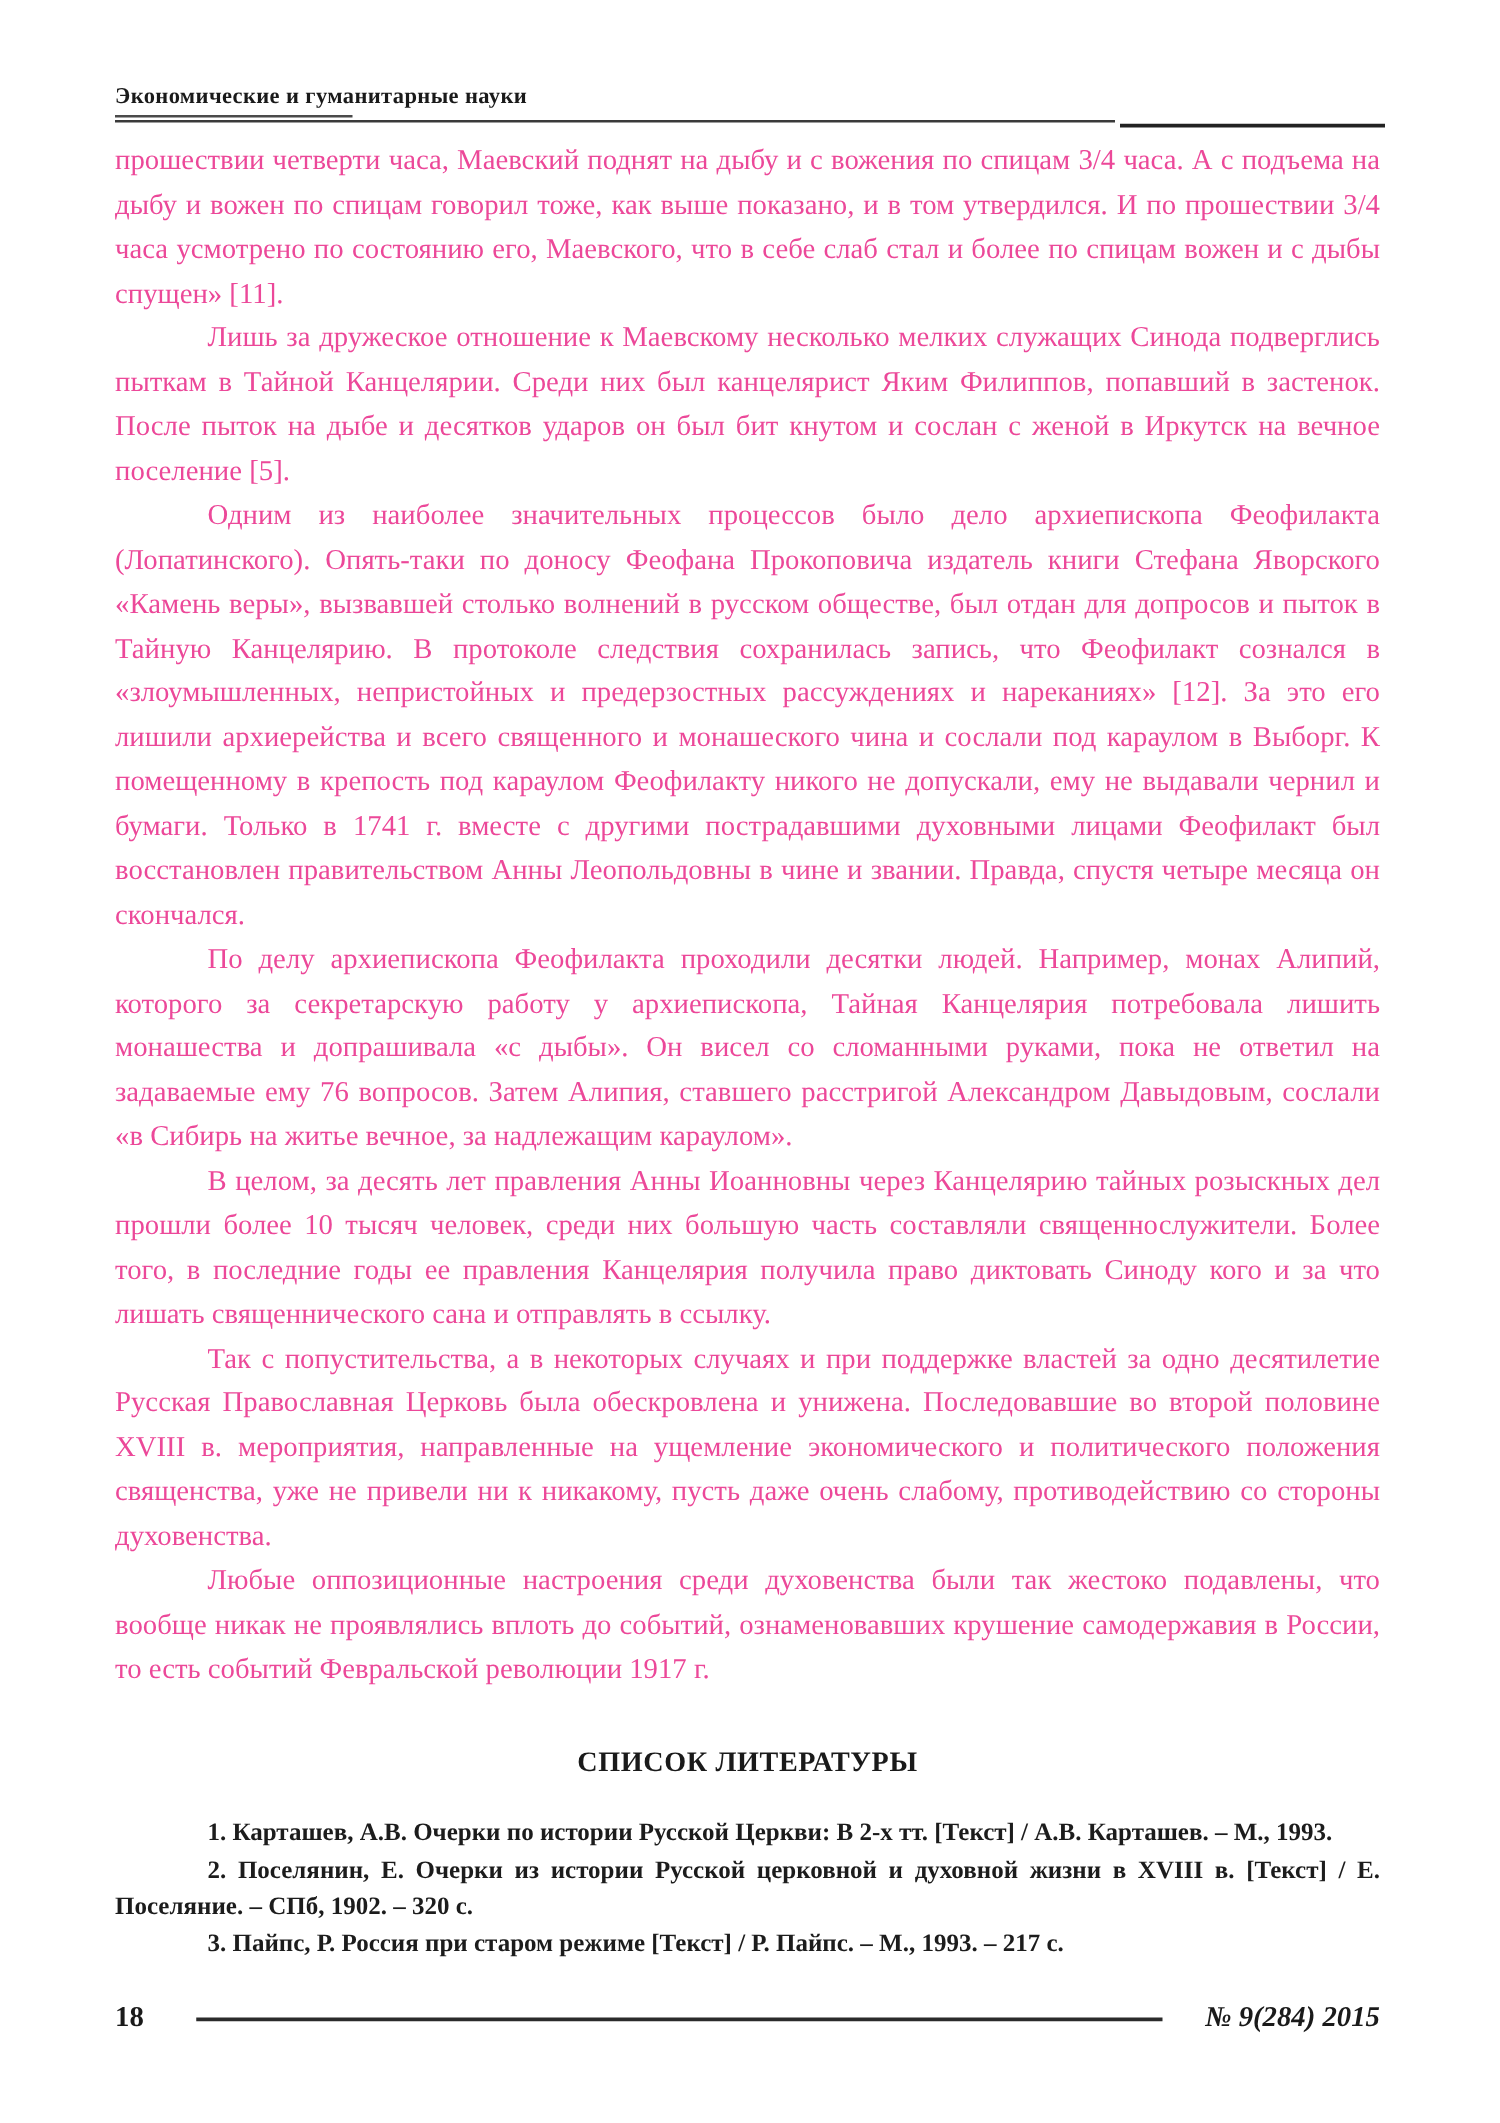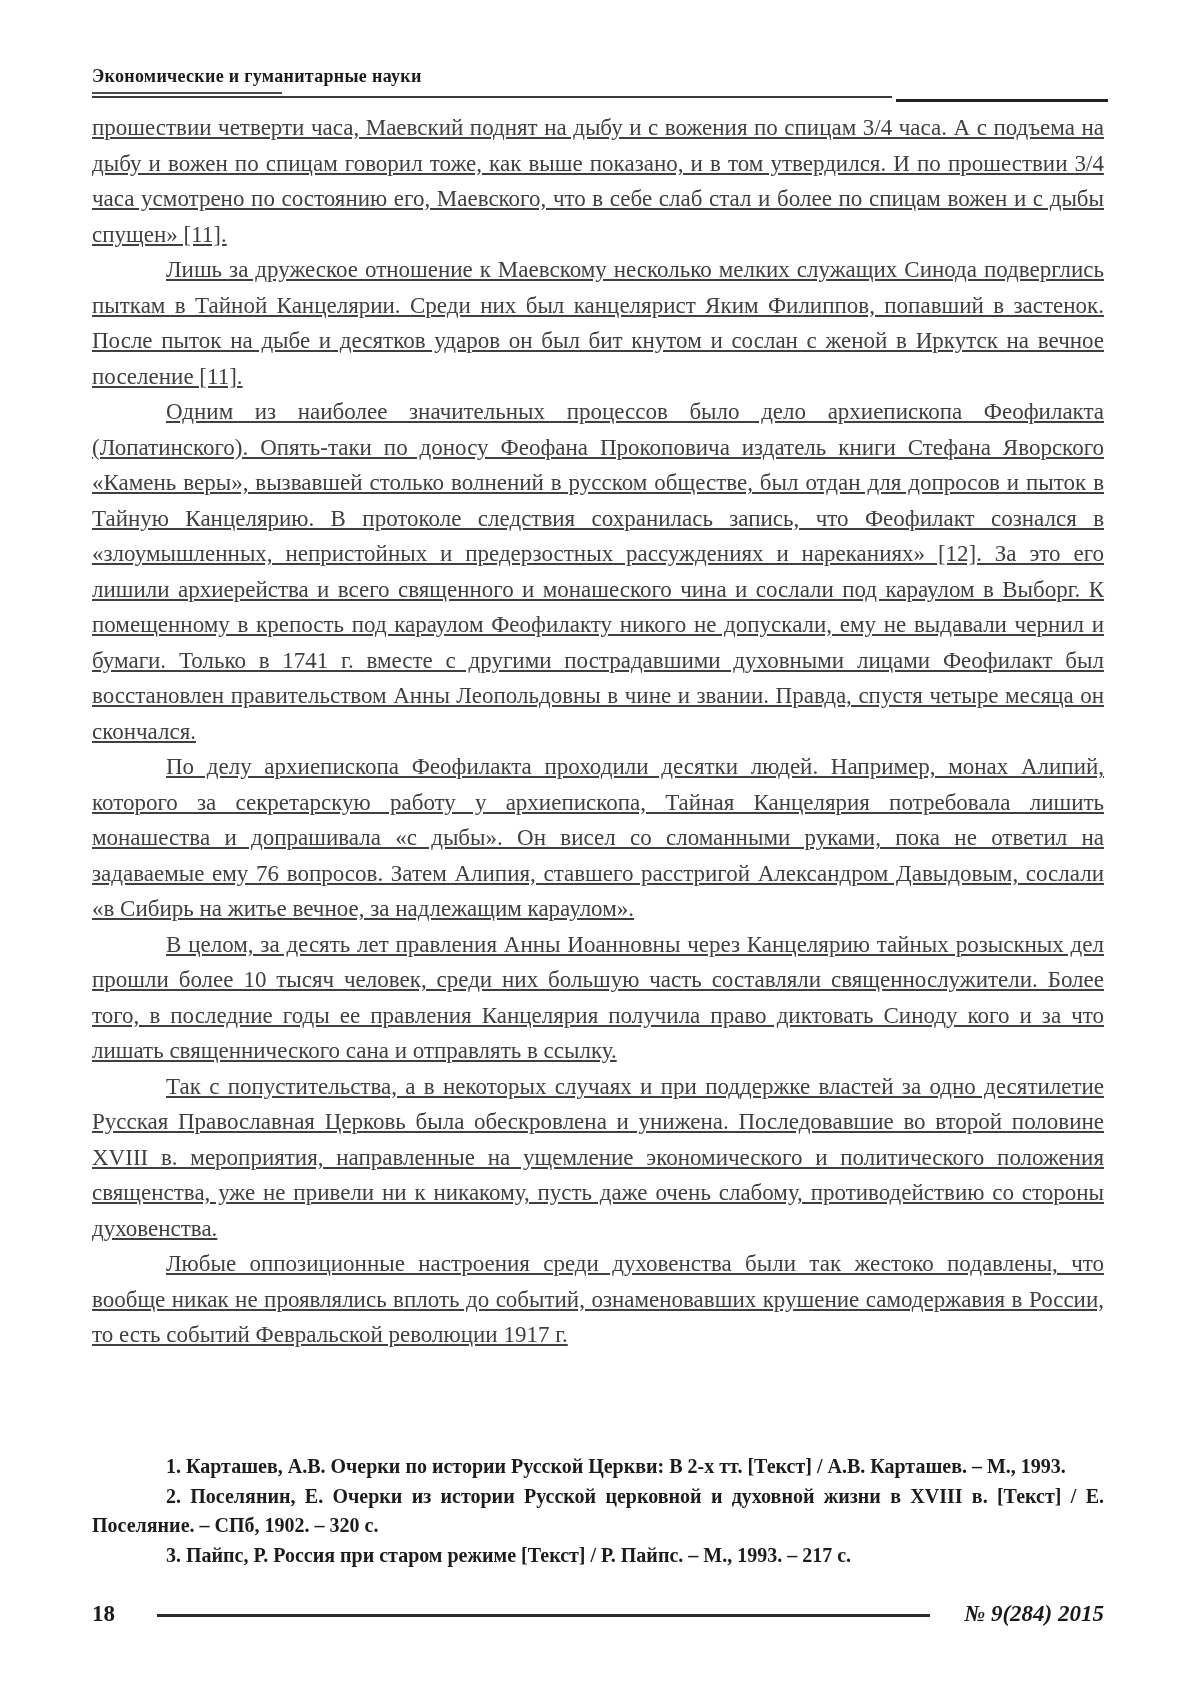--- a/index.html
+++ b/index.html
@@ -58,22 +58,21 @@
 
   
   .body-text {
     position: absolute;
     top: 110px;
     left: 92px;
     width: 1012px;
     font-size: 23px;
     line-height: 35.5px;
     text-align: justify;
-    color: #404040;
-    text-decoration: underline;
+    color: #ec4899;
   }
   .body-text p {
     margin: 0;
     padding: 0;
     text-indent: 74px;
   }
   .body-text p.no-indent { text-indent: 0; }
 
   
   .list-title {
@@ -144,28 +143,29 @@
 
 <div class="sheet">
 
   <div class="running-head">Экономические и гуманитарные науки</div>
   <div class="head-underline-word"></div>
   <div class="head-rule-long"></div>
   <div class="head-rule-short"></div>
 
   <main class="body-text">
     <p class="no-indent">прошествии четверти часа, Маевский поднят на дыбу и с вожения по спицам 3/4 часа. А с подъема на дыбу и вожен по спицам говорил тоже, как выше показано, и в том утвердился. И по прошествии 3/4 часа усмотрено по состоянию его, Маевского, что в себе слаб стал и более по спицам вожен и с дыбы спущен» [11].</p>
-    <p>Лишь за дружеское отношение к Маевскому несколько мелких служащих Синода подверглись пыткам в Тайной Канцелярии. Среди них был канцелярист Яким Филиппов, попавший в застенок. После пыток на дыбе и десятков ударов он был бит кнутом и сослан с женой в Иркутск на вечное поселение [11].</p>
+    <p>Лишь за дружеское отношение к Маевскому несколько мелких служащих Синода подверглись пыткам в Тайной Канцелярии. Среди них был канцелярист Яким Филиппов, попавший в застенок. После пыток на дыбе и десятков ударов он был бит кнутом и сослан с женой в Иркутск на вечное поселение [5].</p>
     <p>Одним из наиболее значительных процессов было дело архиепископа Феофилакта (Лопатинского). Опять-таки по доносу Феофана Прокоповича издатель книги Стефана Яворского «Камень веры», вызвавшей столько волнений в русском обществе, был отдан для допросов и пыток в Тайную Канцелярию. В протоколе следствия сохранилась запись, что Феофилакт сознался в «злоумышленных, непристойных и предерзостных рассуждениях и нареканиях» [12]. За это его лишили архиерейства и всего священного и монашеского чина и сослали под караулом в Выборг. К помещенному в крепость под караулом Феофилакту никого не допускали, ему не выдавали чернил и бумаги. Только в 1741 г. вместе с другими пострадавшими духовными лицами Феофилакт был восстановлен правительством Анны Леопольдовны в чине и звании. Правда, спустя четыре месяца он скончался.</p>
     <p>По делу архиепископа Феофилакта проходили десятки людей. Например, монах Алипий, которого за секретарскую работу у архиепископа, Тайная Канцелярия потребовала лишить монашества и допрашивала «с дыбы». Он висел со сломанными руками, пока не ответил на задаваемые ему 76 вопросов. Затем Алипия, ставшего расстригой Александром Давыдовым, сослали «в Сибирь на житье вечное, за надлежащим караулом».</p>
     <p>В целом, за десять лет правления Анны Иоанновны через Канцелярию тайных розыскных дел прошли более 10 тысяч человек, среди них большую часть составляли священнослужители. Более того, в последние годы ее правления Канцелярия получила право диктовать Синоду кого и за что лишать священнического сана и отправлять в ссылку.</p>
     <p>Так с попустительства, а в некоторых случаях и при поддержке властей за одно десятилетие Русская Православная Церковь была обескровлена и унижена. Последовавшие во второй половине XVIII в. мероприятия, направленные на ущемление экономического и политического положения священства, уже не привели ни к никакому, пусть даже очень слабому, противодействию со стороны духовенства.</p>
     <p>Любые оппозиционные настроения среди духовенства были так жестоко подавлены, что вообще никак не проявлялись вплоть до событий, ознаменовавших крушение самодержавия в России, то есть событий Февральской революции 1917 г.</p>
   </main>
 
+  <h2 class="list-title">СПИСОК ЛИТЕРАТУРЫ</h2>
 
   <section class="references">
     <p>1. Карташев, А.В. Очерки по истории Русской Церкви: В 2-х тт. [Текст] / А.В. Карташев. – М., 1993.</p>
     <p>2. Поселянин, Е. Очерки из истории Русской церковной и духовной жизни в XVIII в. [Текст] / Е. Поселяние. – СПб, 1902. – 320 с.</p>
     <p>3. Пайпс, Р. Россия при старом режиме [Текст] / Р. Пайпс. – М., 1993. – 217 с.</p>
   </section>
 
   <footer class="footer">
     <span class="pagenum">18</span>
     <span class="footer-rule"></span>

